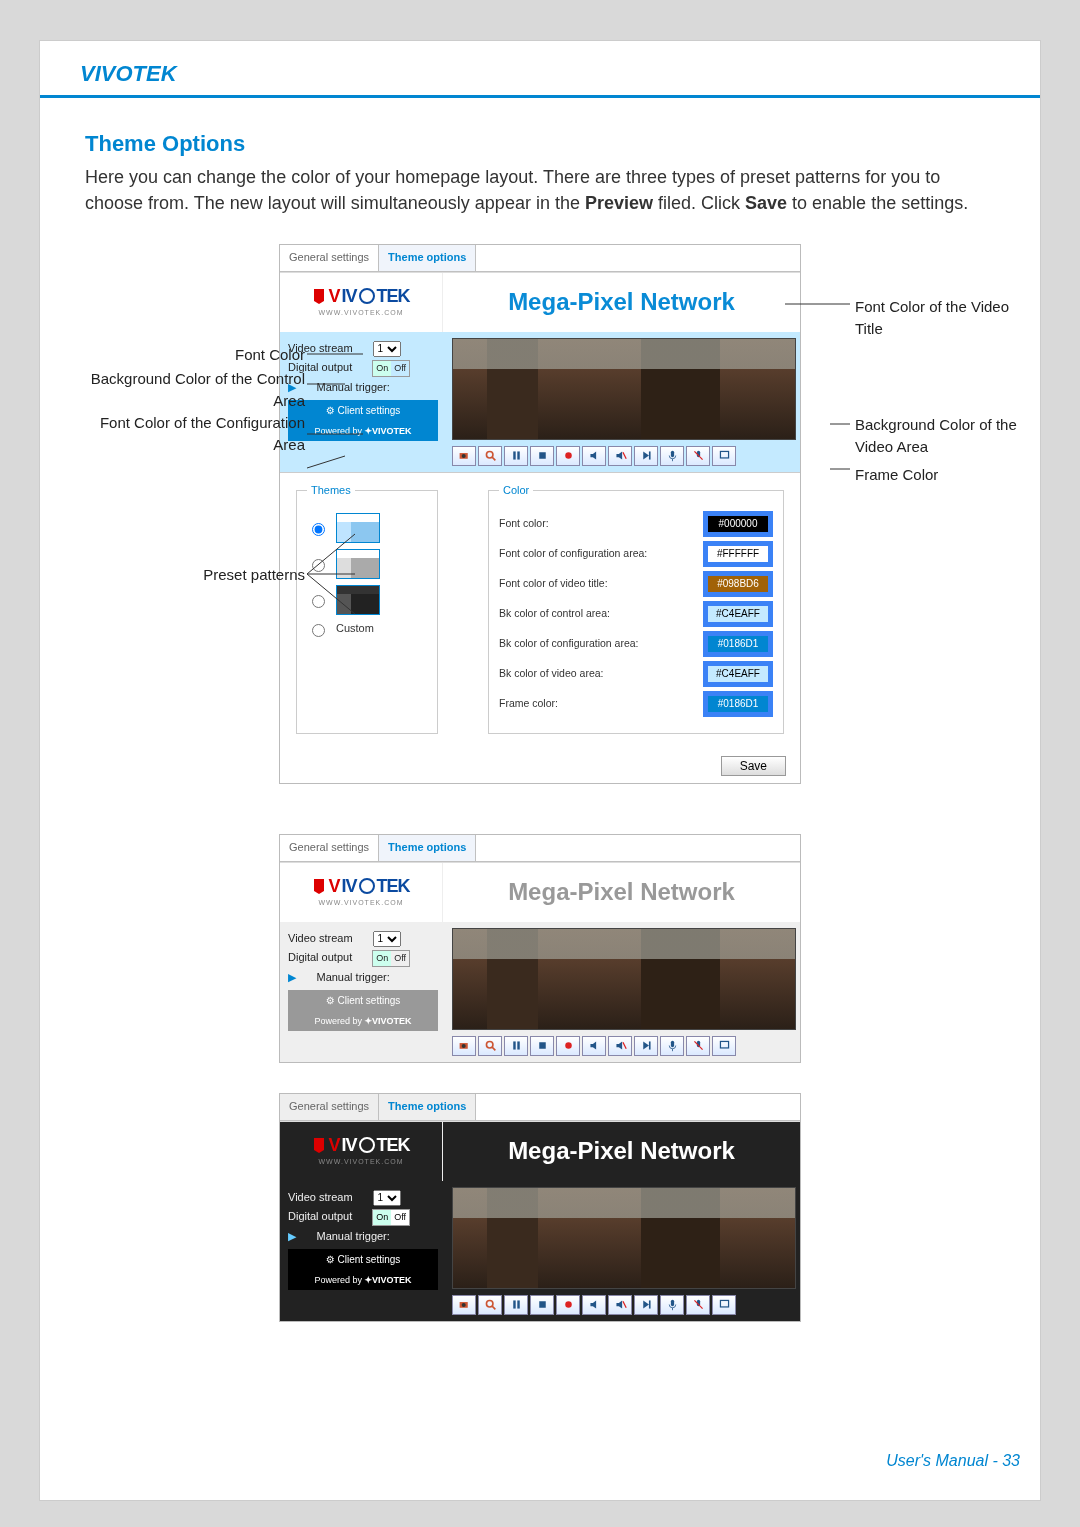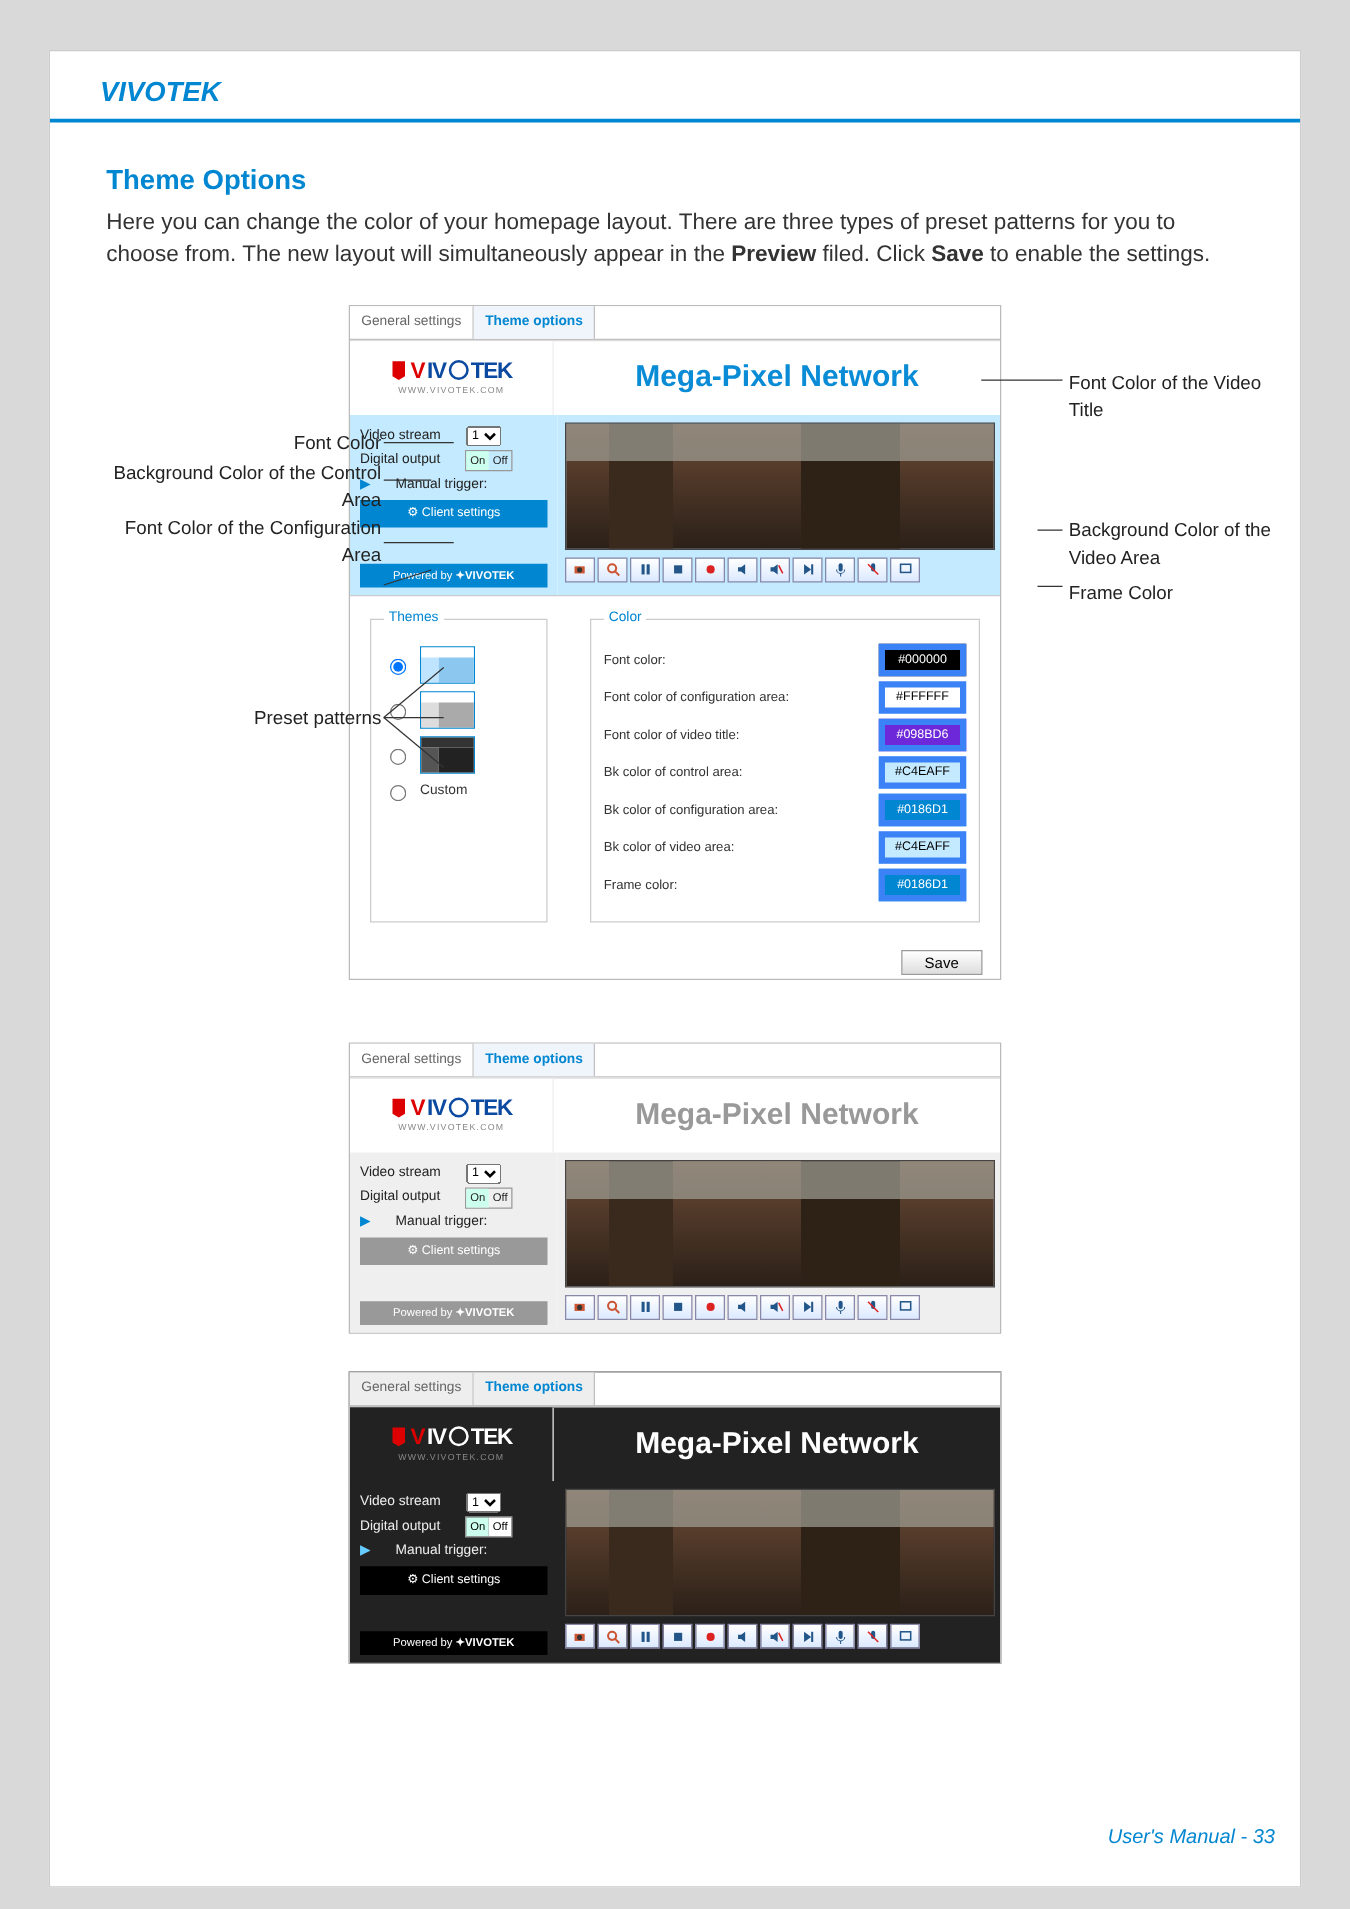--- a/index.html
+++ b/index.html
@@ -17,32 +17,32 @@
 .preview { display:flex; border-top:1px solid #ddd; }
 .logo-col { width:150px; background:#fff; padding:10px 6px 4px; border-right:1px solid #eee; text-align:center; }
 .title-col { flex:1; display:flex; align-items:center; justify-content:center; font-size:24px; font-weight:bold; padding:12px 4px; }
 .controls { display:flex; }
 .ctrl-left { width:150px; padding:6px 8px; font-size:11px; color:#222; }
 .ctrl-left .row { margin:3px 0; display:flex; align-items:center; gap:20px; }
 select.small { font-size:10px; height:16px; }
 .toggle { display:inline-flex; border:1px solid #999; font-size:9px; }
 .toggle span { padding:1px 3px; }
 .cfg-bar { margin-top:4px; padding:4px 2px; font-size:10px; color:#fff; text-align:center; }
-.powered { font-size:9px; padding:3px 2px; text-align:center; color:#fff;margin-top:29px; }
+.powered { font-size:9px; padding:3px 2px; text-align:center; color:#fff; }
 .powered b { font-family:Arial; }
 .video-box { flex:1; padding:6px; }
 .video { width:100%; height:100px; background:linear-gradient(#6b4a35,#2b2018); border:1px solid #444; position:relative; overflow:hidden; }
 .video::before{ content:""; position:absolute; inset:0; background:
   linear-gradient(180deg, rgba(160,160,150,.7) 0 30%, transparent 30%),
   linear-gradient(90deg, transparent 10%, #3a2a1e 10% 25%, transparent 25% 55%, #2e2116 55% 78%, transparent 78%);
 }
 .vtoolbar { display:flex; gap:2px; margin-top:6px; }
 .vbtn { width:22px; height:18px; background:linear-gradient(#fff,#dbe9ff); border:1px solid #88a; display:flex; align-items:center; justify-content:center; }
 .vbtn svg { width:13px; height:13px; }
-.settings-zone { padding:10px 14px 14px; border-top:1px solid #ccc; display:flex; gap:30px; }
+.settings-zone { padding:10px 14px 14px; border-top:1px solid #ccc; display:flex; gap:46px; }
 fieldset { border:1px solid #ccc; font-size:11px; padding:8px 10px 12px; }
 legend { color:#0186D1; font-size:11px; padding:0 4px; }
 .theme-opt { display:flex; align-items:center; gap:8px; margin:6px 0; }
 .thumb { width:42px; height:28px; border:1px solid #0186D1; display:flex; flex-direction:column; }
 .thumb .tt { height:8px; }
 .thumb .tb { display:flex; flex:1; }
 .thumb .tl { width:14px; }
 .thumb .tr { flex:1; }
 .color-row { display:flex; align-items:center; justify-content:space-between; margin:4px 0; gap:8px; font-size:10.5px; }
 .color-box { width:60px; height:16px; border:5px solid #3b82f6; font-size:10px; text-align:center; line-height:16px; }
@@ -232,21 +232,21 @@
                 <div class="color-row">
                   <span>Font color:</span>
                   <div class="color-box" style="background:#000000;color:#fff">#000000</div>
                 </div>
                 <div class="color-row">
                   <span>Font color of configuration area:</span>
                   <div class="color-box" style="background:#FFFFFF;color:#000">#FFFFFF</div>
                 </div>
                 <div class="color-row">
                   <span>Font color of video title:</span>
-                  <div class="color-box" style="background:#6d28d9;color:#fff">#098BD6</div>
+                  <div class="color-box" style="background:#a16207;color:#fff">#098BD6</div>
                 </div>
                 <div class="color-row">
                   <span>Bk color of control area:</span>
                   <div class="color-box" style="background:#C4EAFF;color:#000">#C4EAFF</div>
                 </div>
                 <div class="color-row">
                   <span>Bk color of configuration area:</span>
                   <div class="color-box" style="background:#0186D1;color:#fff">#0186D1</div>
                 </div>
                 <div class="color-row">

